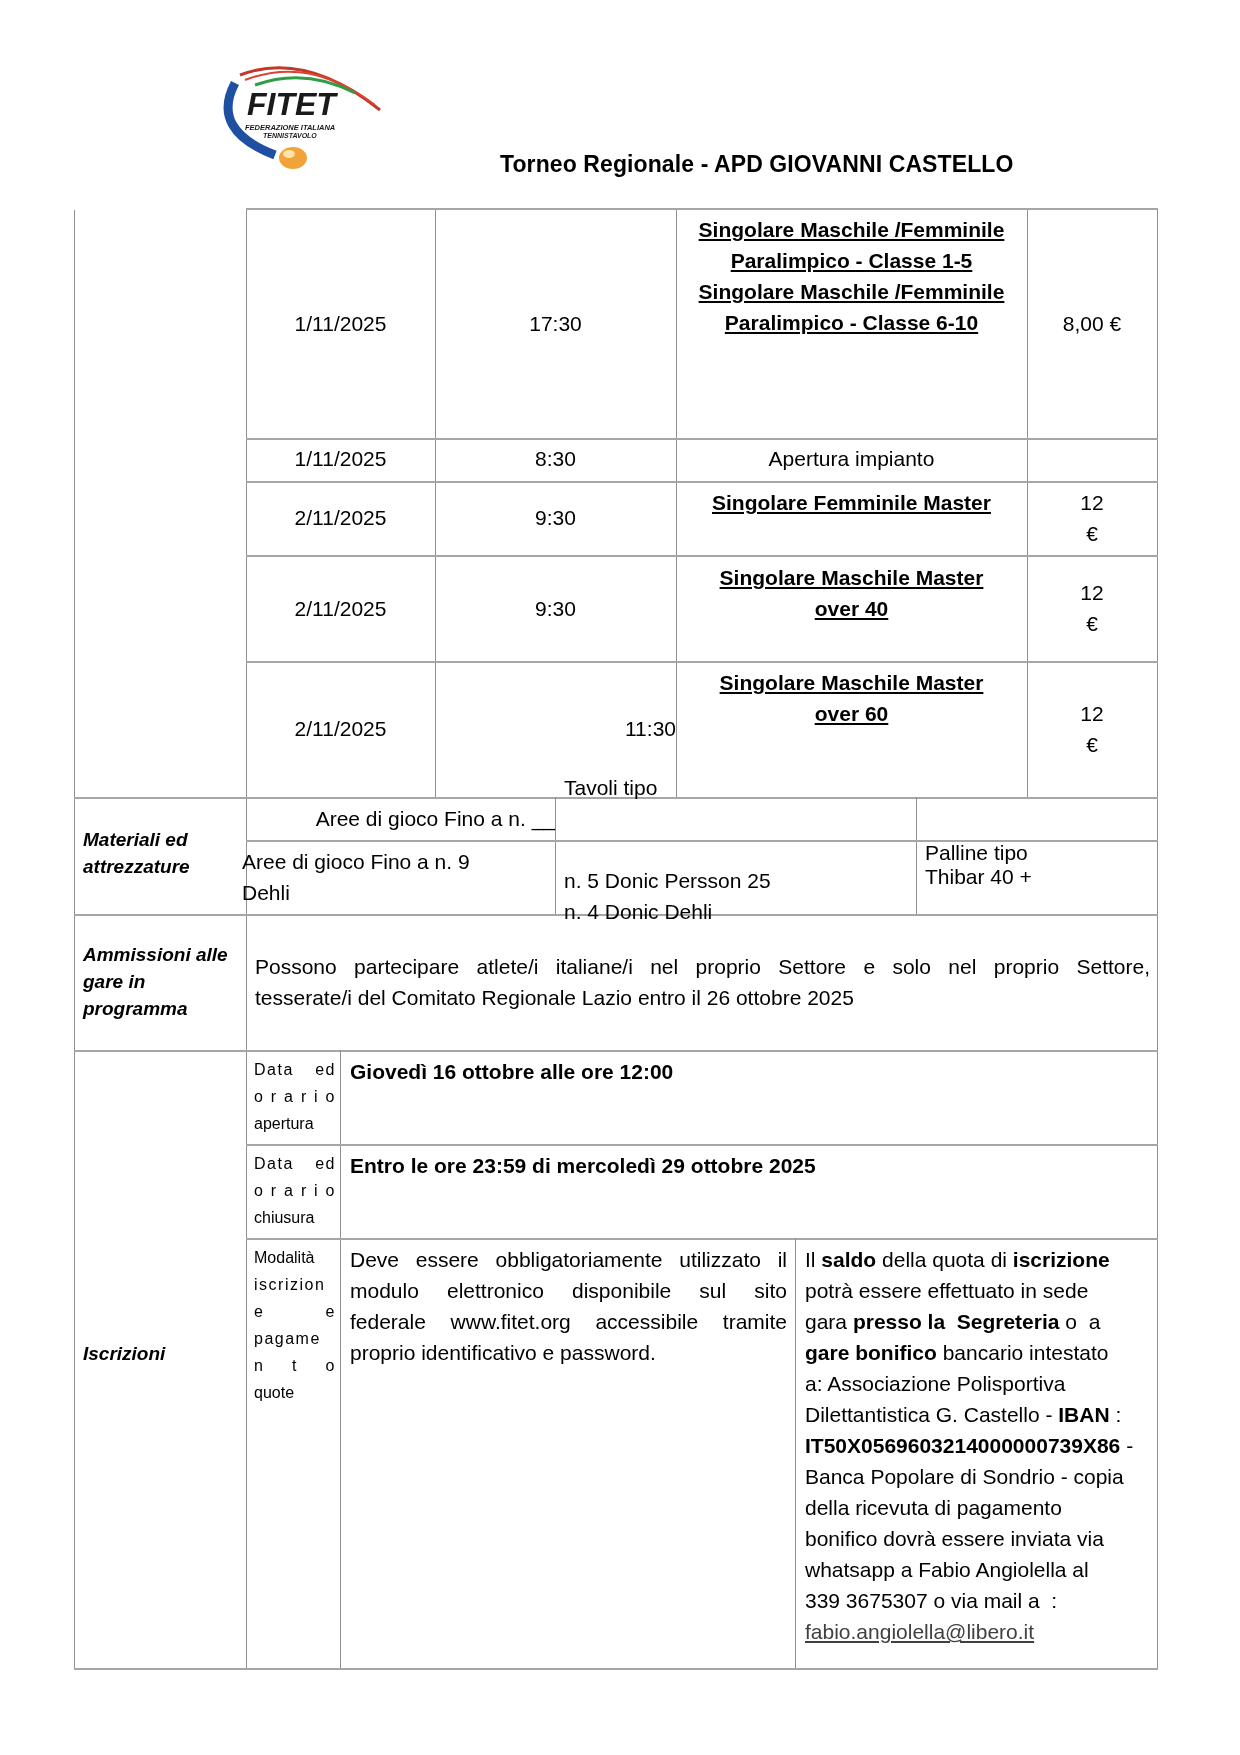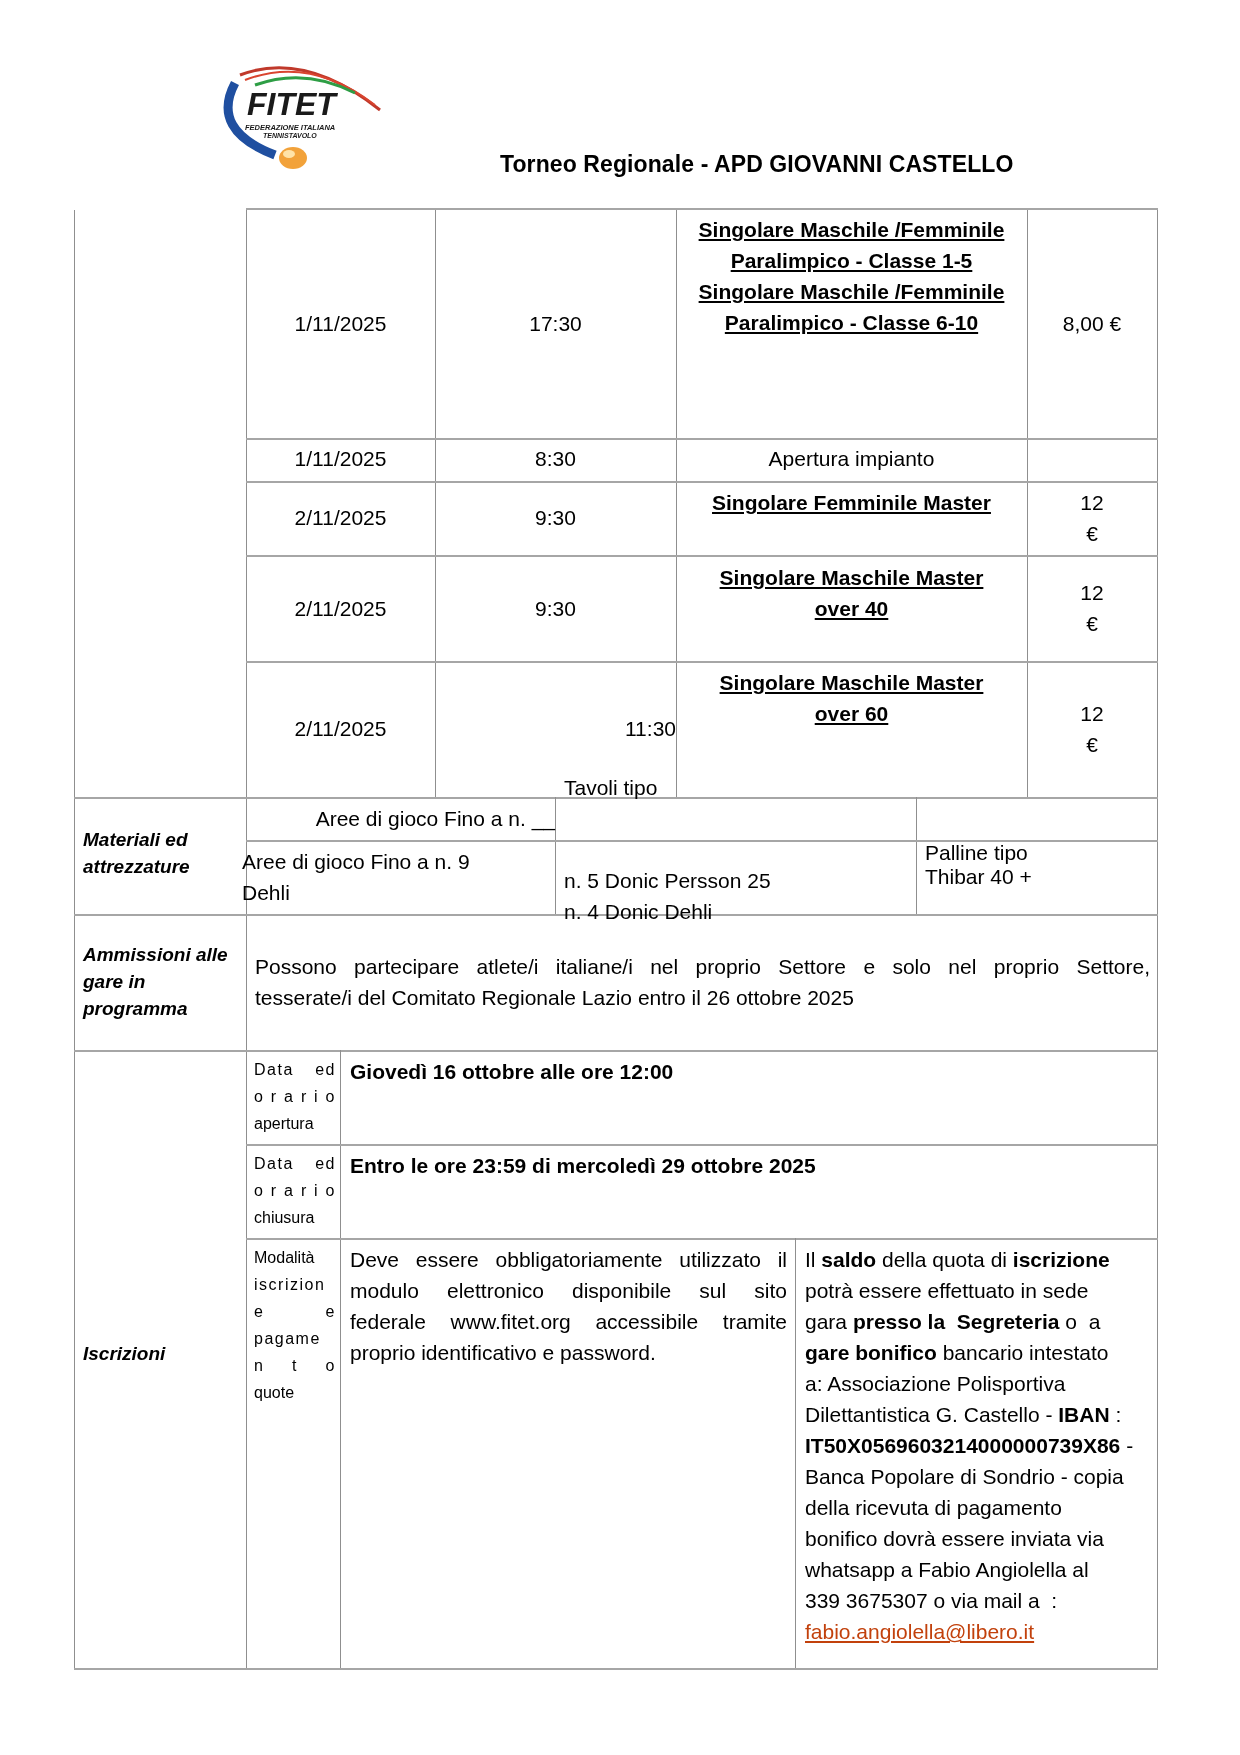--- a/index.html
+++ b/index.html
@@ -11,21 +11,21 @@
   .line-v { position: absolute; width: 1px; background: #8f8f8f; }
   .line-h { position: absolute; height: 2px; background: #a6a6a6; }
 
   .cell { position: absolute; font-size: 21px; line-height: 31px; }
   .c { text-align: center; }
   .u { text-decoration: underline; font-weight: bold; }
   .lbl { font-style: italic; font-weight: bold; font-size: 19px; line-height: 27px; }
   .small { font-size: 16px; line-height: 27px; letter-spacing: 1.5px; }
   .justify { text-align: justify; text-align-last: justify; }
   .bold { font-weight: bold; }
-  a.mail { color: #c2410c; text-decoration: underline; }
+  a.mail { color: #404040; text-decoration: underline; }
 </style>
 </head>
 <body>
 
 <svg class="logo" viewBox="0 0 180 120">
   <path d="M25 20 Q90 -5 165 55" stroke="#c0392b" stroke-width="3" fill="none"></path>
   <path d="M30 25 Q95 0 160 50" stroke="#d9442f" stroke-width="2" fill="none"></path>
   <path d="M40 30 Q90 12 140 38" stroke="#2e9e45" stroke-width="3" fill="none"></path>
   <path d="M20 28 Q-5 75 60 100" stroke="#1f4fa0" stroke-width="9" fill="none"></path>
   <text x="32" y="60" font-size="32" font-weight="bold" font-style="italic" fill="#1a1a1a" font-family="Liberation Sans, sans-serif">FITET</text>

